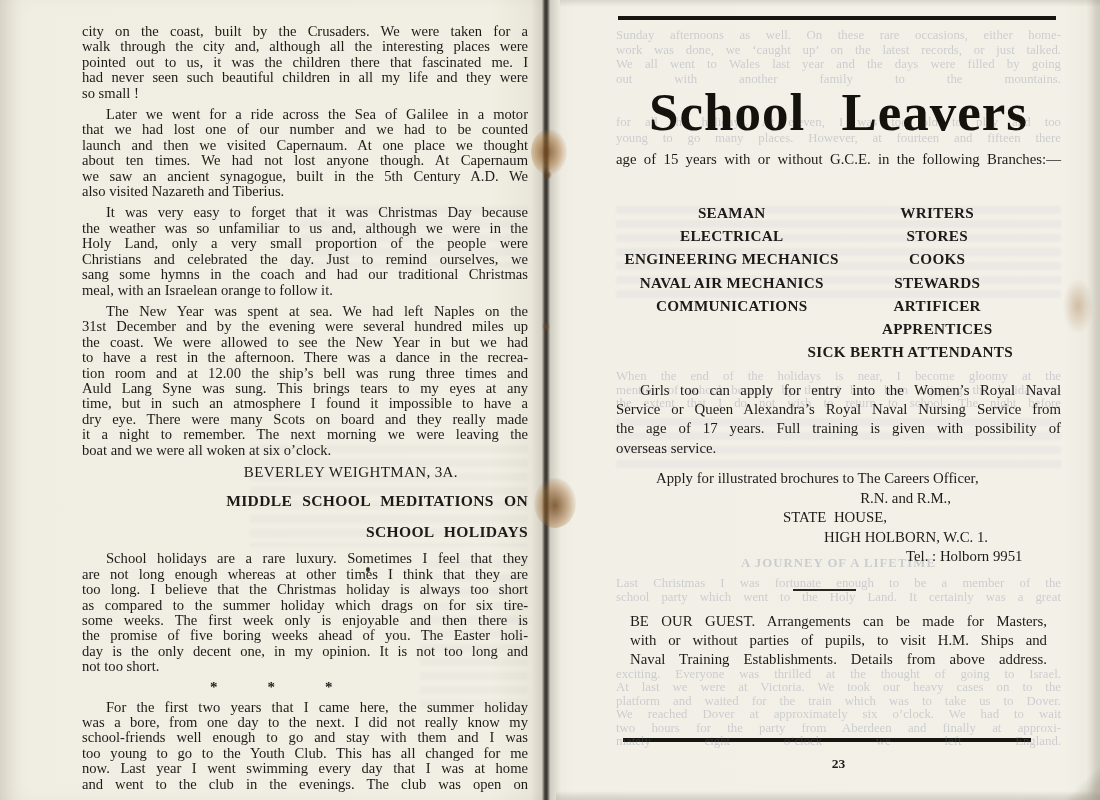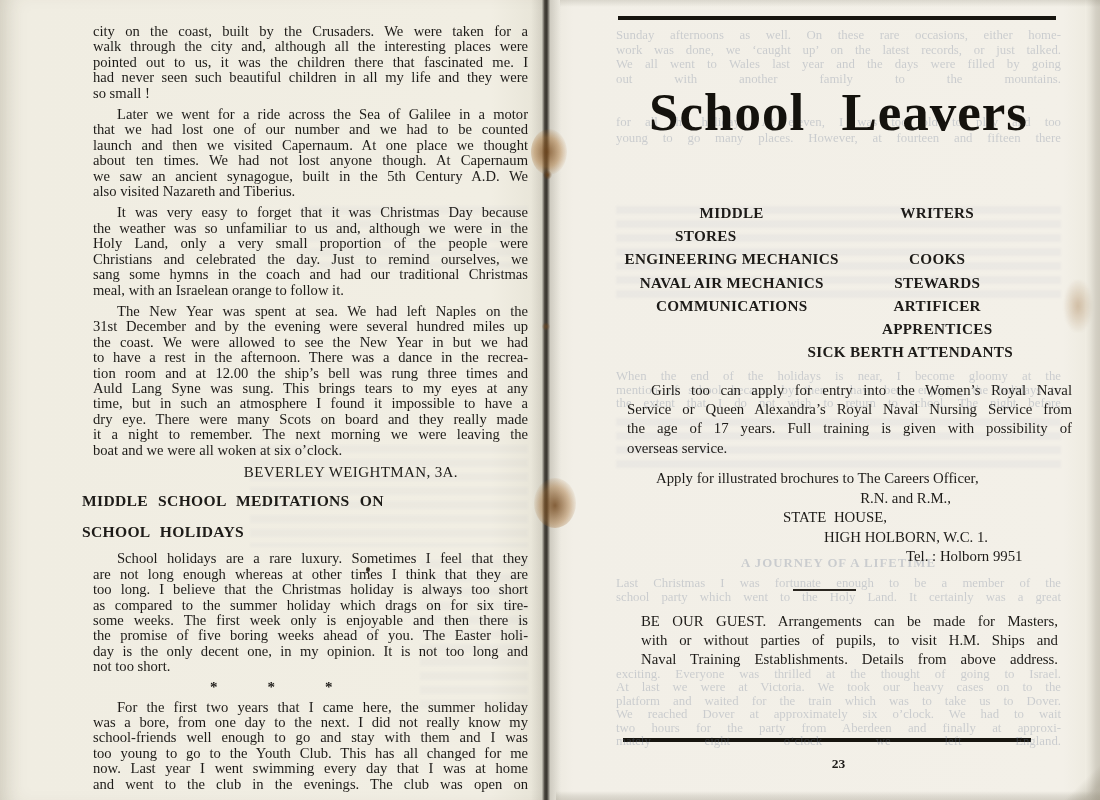--- a/index.html
+++ b/index.html
@@ -16,26 +16,26 @@
     background:linear-gradient(90deg,#e9e6db 0,#f2efe7 5%,#f3f0e8 96%,#eeebe1 100%);}
   #edge-right{position:absolute;top:0;right:0;width:15px;height:800px;
     background:linear-gradient(90deg,rgba(0,0,0,0) 0,rgba(95,88,70,.08) 35%,rgba(95,88,70,.20) 72%,rgba(125,118,100,.30) 100%);}
   #edge-bottom{position:absolute;left:556px;bottom:0;width:544px;height:9px;
     background:linear-gradient(180deg,rgba(0,0,0,0) 0,rgba(100,94,76,.14) 55%,rgba(125,118,100,.26) 100%);}
   #gutter{position:absolute;top:0;left:531px;width:30px;height:800px;
     background:linear-gradient(90deg,rgba(0,0,0,0) 0,rgba(40,34,24,.10) 36%,rgba(34,30,24,.82) 46%,rgba(34,30,24,.88) 53%,rgba(40,34,24,.14) 64%,rgba(0,0,0,0) 100%);}
 
   
   #left-col{position:absolute;left:82px;top:24px;width:446px;font-size:14.6px;line-height:15.4px;}
-  .para{margin:0 0 6px 11px;}
+  .para{margin:0 0 6px 0;}
   .tline{text-align:justify;text-align-last:justify;}
   .para.endleft .tline:last-of-type{text-align-last:left;}
   .para.ind .tline:first-of-type{text-indent:24px;}
   #byline{margin:7px 70px 4px 0;text-align:right;font-size:15px;letter-spacing:.4px;}
-  .lheading{text-align:left;font-weight:bold;font-size:15.6px;line-height:31px;
+  .lheading{text-align:right;font-weight:bold;font-size:15.6px;line-height:31px;
             word-spacing:6px;letter-spacing:.3px;margin:5px 0 4px 0;}
   #stars{display:flex;padding-left:128px;gap:50px;font-weight:bold;font-size:15px;
          line-height:13px;margin:3px 0 6px 0;}
   .pagenum{text-align:center;font-weight:bold;font-size:13.5px;margin-top:10px;}
 
   
   .rsec{position:absolute;left:70px;width:445px;}
   #rule-top{top:16px;left:72px;width:438px;height:4px;background:#17150f;position:absolute;}
   #rule-bottom{top:738px;left:77px;width:408px;height:3.5px;background:#17150f;position:absolute;}
   #rtitle{top:82px;text-align:center;font-size:53px;font-weight:bold;
@@ -221,31 +221,33 @@
         <div class="tline">platform and waited for the train which was to take us to Dover.</div>
         <div class="tline">We reached Dover at approximately six o’clock.  We had to wait</div>
         <div class="tline">two hours for the party from Aberdeen and finally at approxi-</div>
         <div class="tline">mately eight o’clock we left England.</div>
       </div>
 
     <div class="rsec" id="rtitle">School Leavers</div>
 
     <div class="rsec para" id="intro">
 
+        <div class="tline ifirst">age of 15 years with or without G.C.E. in the following Branches:—</div>
       </div>
 
     <div class="rsec" id="branches">
       <div>
 
           <div class="brow">
-            <span class="bcell bl">MIDDLE</span>
+            <span class="bcell bl">SEAMAN</span>
             <span class="bcell br">WRITERS</span>
           </div>
 
           <div class="brow">
+            <span class="bcell bl">ELECTRICAL</span>
             <span class="bcell br">STORES</span>
           </div>
 
           <div class="brow">
             <span class="bcell bl">ENGINEERING MECHANICS</span>
             <span class="bcell br">COOKS</span>
           </div>
 
           <div class="brow">
             <span class="bcell bl">NAVAL AIR MECHANICS</span>

